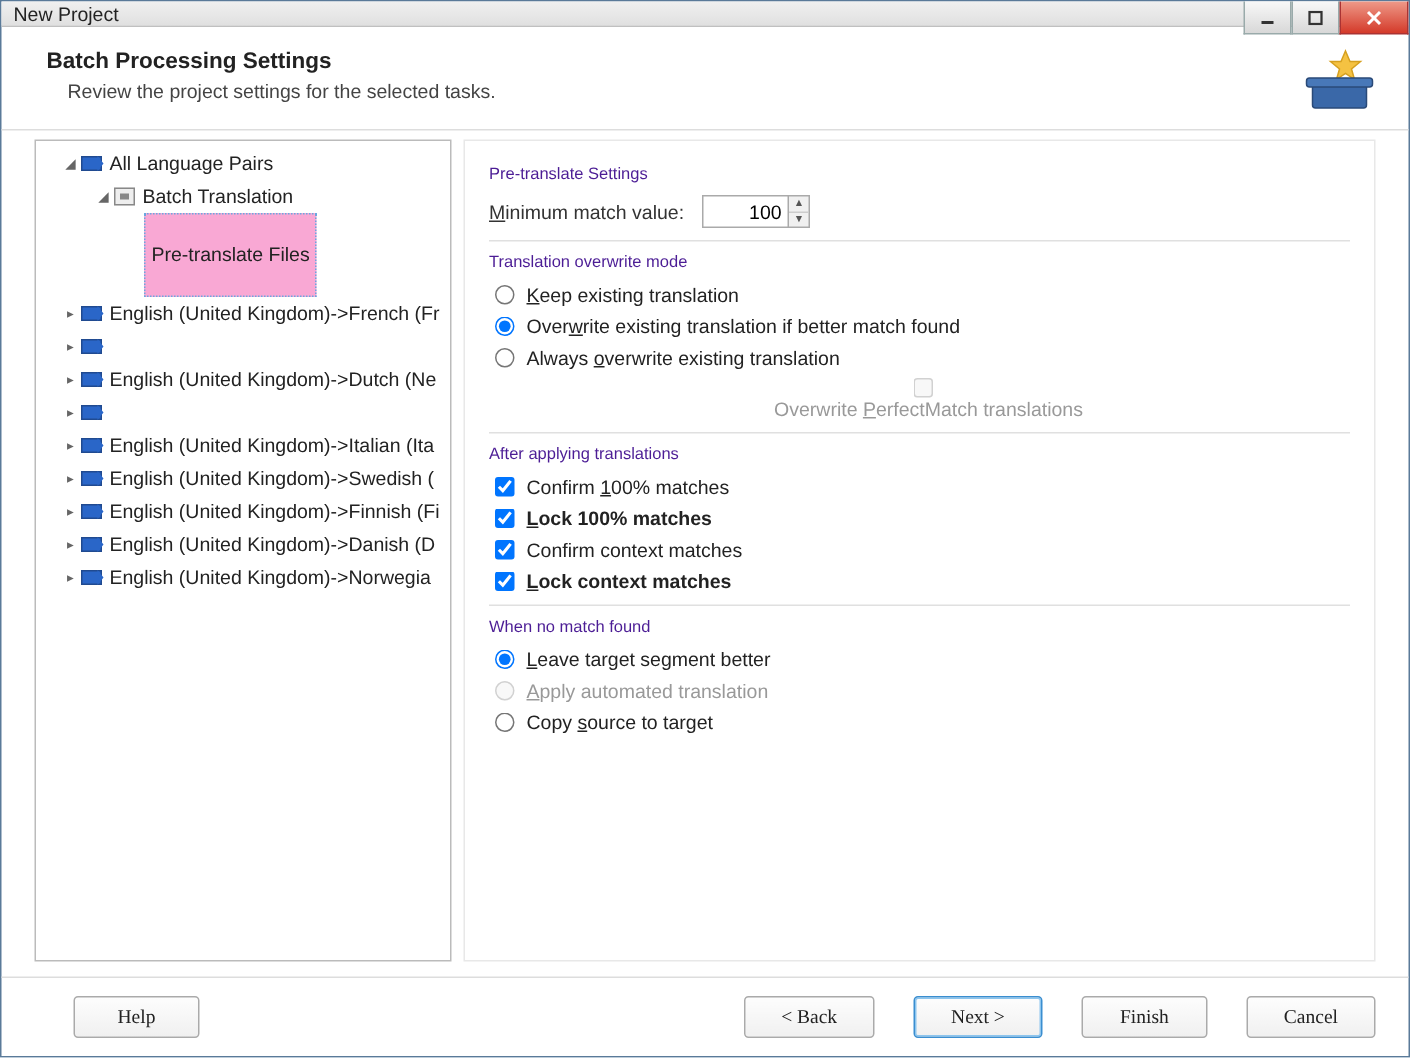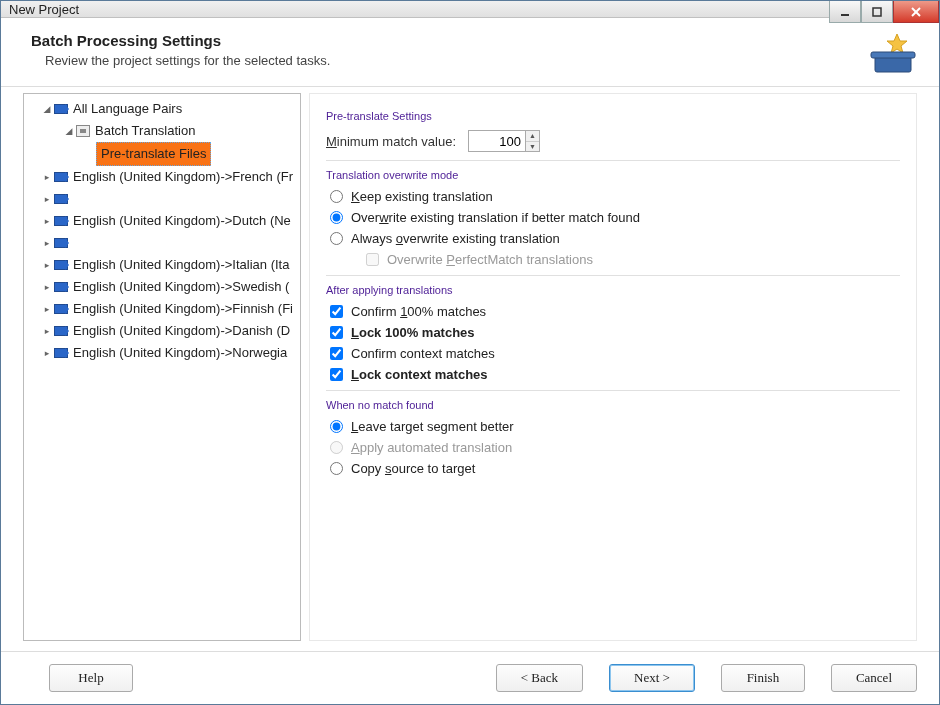--- a/index.html
+++ b/index.html
@@ -135,23 +135,23 @@
   }
   .tree .batch-icon::after {
     content: "";
     position: absolute;
     left: 3px; top: 3px;
     width: 6px; height: 4px;
     background: #888;
   }
   .tree .label { color: #222; }
   .tree .selected {
-    background: #f97316;
+    background: #f9a8d4;
     border: 1px dotted #6aa7e0;
-    padding: 0 4px;
+    padding: 16px 4px;
   }
   .tree .indent1 { padding-left: 18px; }
   .tree .indent2 { padding-left: 40px; }
   .tree .indent3 { padding-left: 62px; }
   .main {
     flex: 1;
     border: 1px solid #e8e8e8;
     padding: 10px 16px;
     overflow-y: auto;
   }
@@ -195,21 +195,21 @@
     border-top: 1px solid #e0e0e0;
     margin: 8px 0 8px 0;
   }
   .opt {
     display: flex;
     align-items: center;
     margin: 6px 0 6px 4px;
     color: #222;
   }
   .opt input { margin-right: 8px; }
-  .opt.sub { margin-left: 40px; }
+  .opt.sub { margin-left: 12px; flex-direction: column; }
   .opt.disabled { color: #999; }
   .opt.bold { font-weight: bold; }
   .footer {
     border-top: 1px solid #ddd;
     padding: 12px 22px;
     display: flex;
     align-items: center;
   }
   .footer .spacer { flex: 1; }
   .btn {

